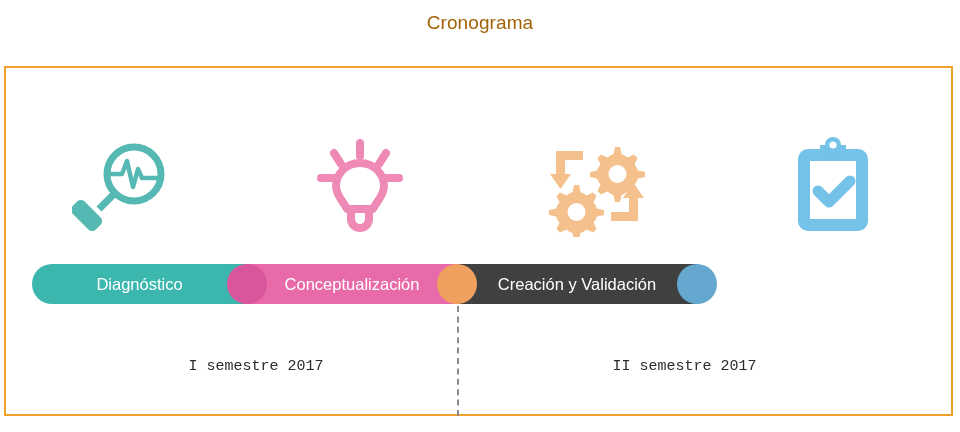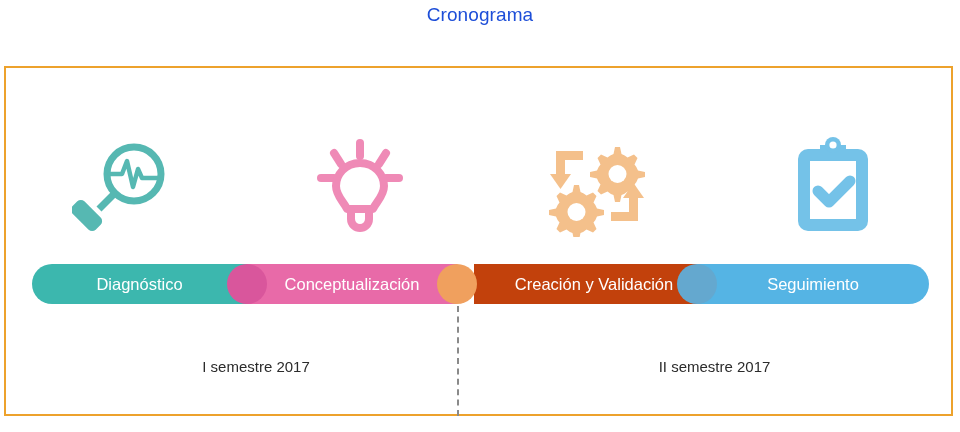--- a/index.html
+++ b/index.html
@@ -12,24 +12,24 @@
     height: 432px;
     position: relative;
     font-family: "Liberation Sans", sans-serif;
     overflow: hidden;
   }
 
   
   #title-block {
     position: absolute;
     left: 0;
-    top: 2px;
+    top: 10px;
     width: 960px;
     text-align: center;
-    color: #1d4ed8;
+    color: #a16207;
   }
   #title-block .line {
     font-size: 19px;
     line-height: 26px;
     letter-spacing: 0.1px;
     font-family: "Liberation Sans", sans-serif;
   }
 
   
   #diagram-frame {
@@ -108,24 +108,24 @@
 
   
   .semester-label {
     position: absolute;
     top: 290px;
     font-size: 15px;
     line-height: 18px;
     color: #2b2b2b;
     text-align: center;
     white-space: nowrap;
-    font-family: Liberation Sans, sans-serif;
+    font-family: Liberation Mono, monospace;
   }
   #semester-label-1 { left: 60px;  width: 380px; }
-  #semester-label-2 { left: 476px; width: 465px; }
+  #semester-label-2 { left: 446px; width: 465px; }
 </style>
 </head>
 <body>
 
 <div id="title-block">
   <div class="line">Cronograma</div>
 </div>
 
 <div id="diagram-frame">
 
@@ -204,28 +204,25 @@
     <div class="bar-seg" style="left:0px; width:215px; background:#3cb7ae; border-radius:20px 0 0 20px;">
       <span class="seg-label">Diagnóstico</span>
     </div>
     <div class="joint" style="left:195px; background:#d9569c;"></div>
 
     <div class="bar-seg" style="left:215px; width:210px; background:#e86aa8;text-align:center;">
       <span class="seg-label">Conceptualización</span>
     </div>
     <div class="joint" style="left:405px; background:#f0a05e;"></div>
 
-    <div class="bar-seg" style="left:442px; width:240px; background:#c2410c;">
+    <div class="bar-seg" style="left:425px; width:240px; background:#404040;">
       <span class="seg-label">Creación y Validación</span>
     </div>
     <div class="joint" style="left:645px; background:#64a8cf;"></div>
 
-    <div class="bar-seg" style="left:665px; width:232px; background:#55b4e4; border-radius:0 20px 20px 0;">
-      <span class="seg-label">Seguimiento</span>
-    </div>
   </div>
 
   <div id="semester-divider"></div>
 
   <div class="semester-label" id="semester-label-1">I semestre 2017</div>
   <div class="semester-label" id="semester-label-2">II semestre 2017</div>
 
 </div>
 
 </body></html>

